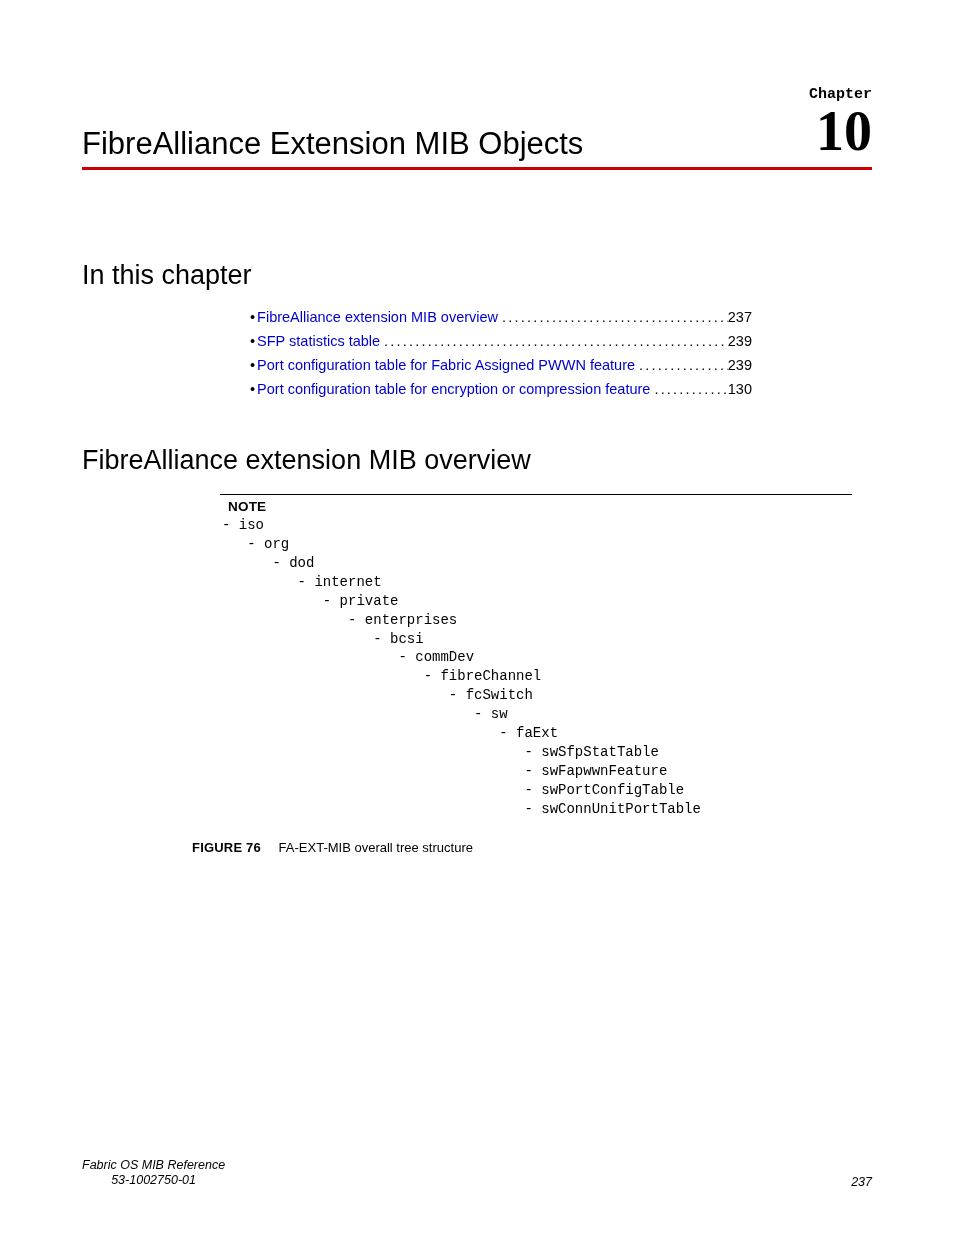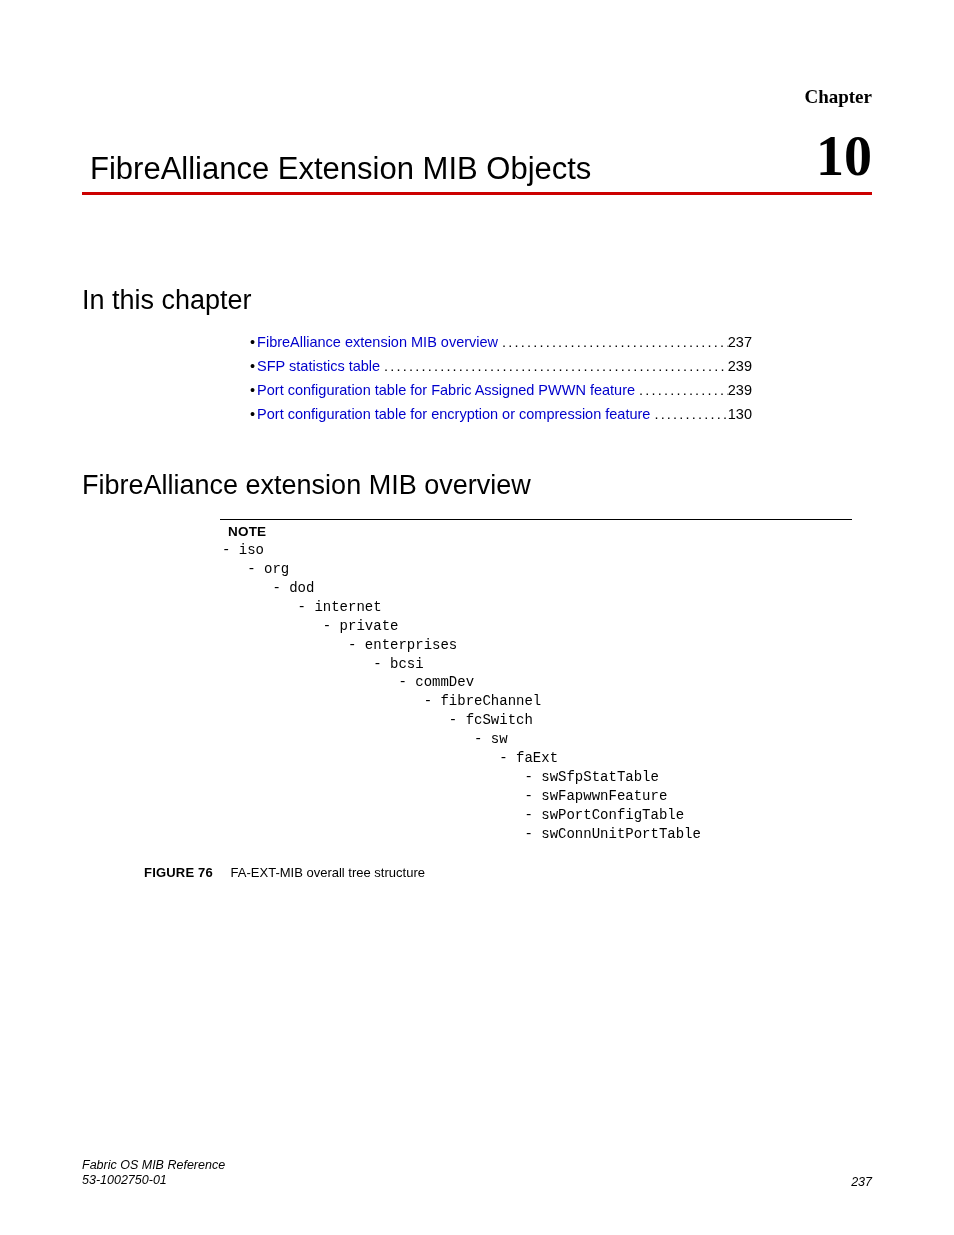--- a/index.html
+++ b/index.html
@@ -14,40 +14,39 @@
   }
   .header-row {
     display: flex;
     justify-content: space-between;
     align-items: flex-end;
     border-bottom: 3px solid #c00;
     padding-bottom: 8px;
     margin-bottom: 90px;
   }
   .chapter-label {
-    font-family: Liberation Serif, serif;
-    font-size: 19px;
+    font-family: Liberation Mono, monospace;
+    font-size: 15px;
     font-weight: bold;
     text-align: right;
-    margin-bottom: 20px;
+    margin-bottom: 0;
   }
   .chapter-number {
     font-family: Georgia, 'Times New Roman', serif;
     font-size: 56px;
     font-weight: bold;
     line-height: 1;
     text-align: right;
   }
   .chapter-title {
     font-family: 'Arial Narrow', Arial, sans-serif;
     font-size: 31px;
     font-weight: normal;
     font-stretch: condensed;
     line-height: 1;
-    margin-left: 8px;
   }
   .section-h1 {
     font-family: 'Arial Narrow', Arial, sans-serif;
     font-size: 27px;
     font-weight: normal;
     font-stretch: condensed;
     margin-bottom: 18px;
   }
   .toc {
     margin-left: 168px;
@@ -95,21 +94,21 @@
   .tree {
     font-family: 'Courier New', Courier, monospace;
     font-size: 14px;
     white-space: pre;
     margin-left: 140px;
     line-height: 1.35;
     margin-bottom: 22px;
   }
   .tree .italic { }
   .figcap {
-    margin-left: 62px;
+    margin-left: 110px;
     font-size: 13px;
   }
   .figcap-label {
     font-family: 'Arial Narrow', Arial, sans-serif;
     font-weight: bold;
     font-stretch: condensed;
     letter-spacing: 0.2px;
   }
   .figcap-text {
     font-family: 'Arial Narrow', Arial, sans-serif;
@@ -120,20 +119,21 @@
     position: absolute;
     left: 82px;
     right: 82px;
     bottom: 46px;
     display: flex;
     justify-content: space-between;
     align-items: flex-end;
     font-style: italic;
     font-size: 12.5px;
     font-family: Arial, Helvetica, sans-serif;
+    text-align: center;
   }
   .footer-left { line-height: 1.25; }
 </style>
 </head>
 <body>
 
 <div class="header-row">
   <div class="chapter-title">FibreAlliance Extension MIB Objects</div>
   <div>
     <div class="chapter-label">Chapter</div>

